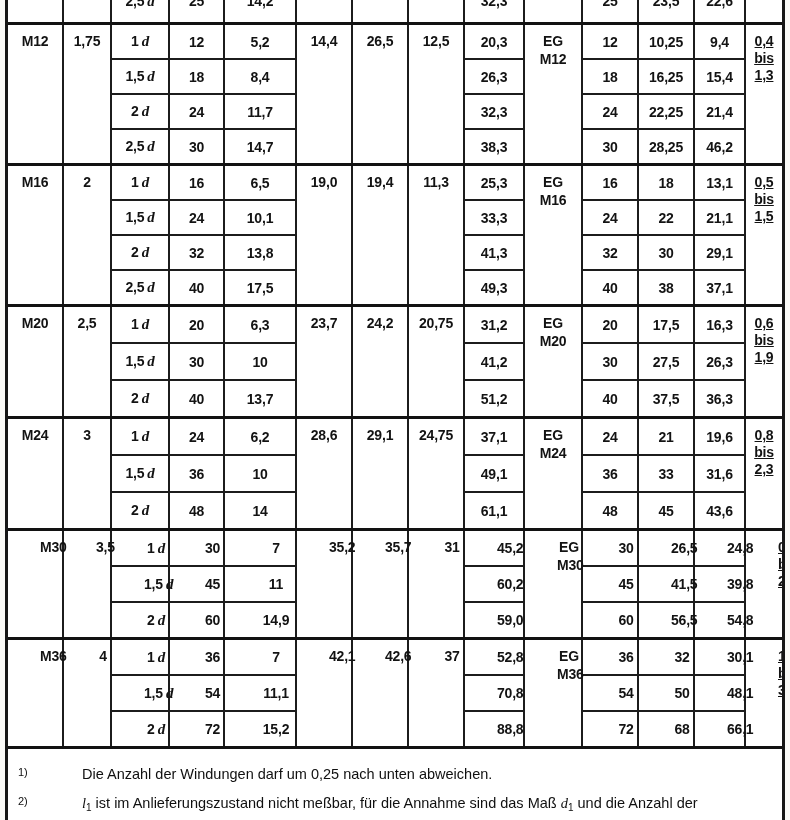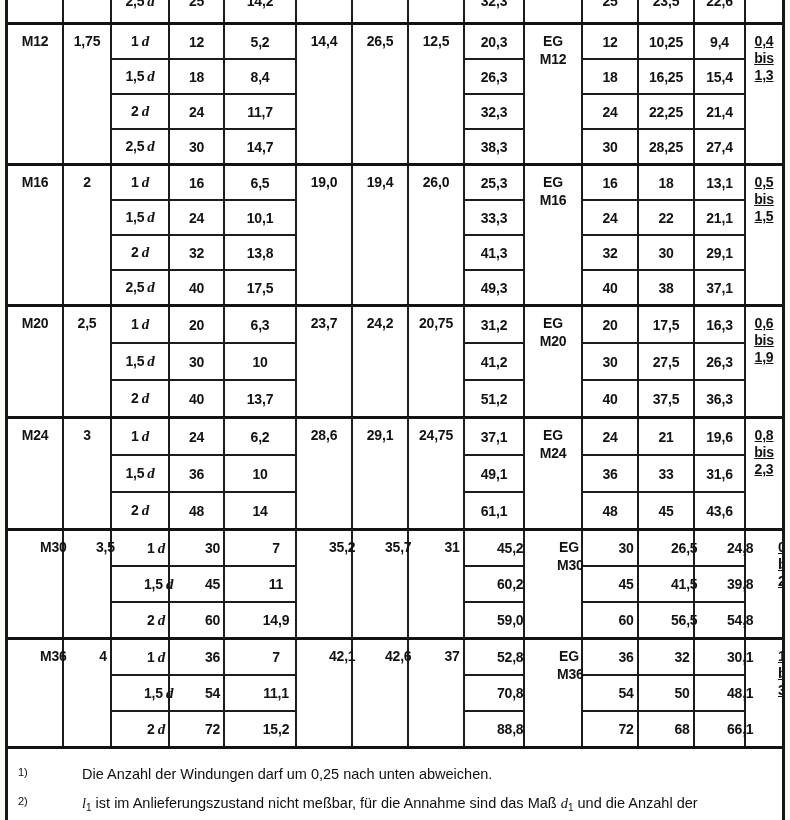--- a/index.html
+++ b/index.html
@@ -150,32 +150,32 @@
         <td>22,25</td>
         <td>21,4</td>
       </tr>
       <tr class="h33">
         <td><span>2,5</span><span class="dvar">d</span></td>
         <td>30</td>
         <td>14,7</td>
         <td>38,3</td>
         <td>30</td>
         <td>28,25</td>
-        <td>27,4</td>
+        <td>46,2</td>
       </tr>
 
       <tr class="gf h33">
         <td class="vt" rowspan="4">M16</td>
         <td class="vt" rowspan="4">2</td>
         <td><span>1</span><span class="dvar">d</span></td>
         <td>16</td>
         <td>6,5</td>
         <td class="vt" rowspan="4">19,0</td>
         <td class="vt" rowspan="4">19,4</td>
-        <td class="vt" rowspan="4">26,0</td>
+        <td class="vt" rowspan="4">11,3</td>
         <td>25,3</td>
         <td class="eg" rowspan="4"><span>EG</span><br><span>M16</span></td>
         <td>16</td>
         <td>18</td>
         <td>13,1</td>
         <td class="rng" rowspan="4"><span>0,5</span><br><span>bis</span><br><span>1,5</span></td>
       </tr>
       <tr class="h33">
         <td><span>1,5</span><span class="dvar">d</span></td>
         <td>24</td>

